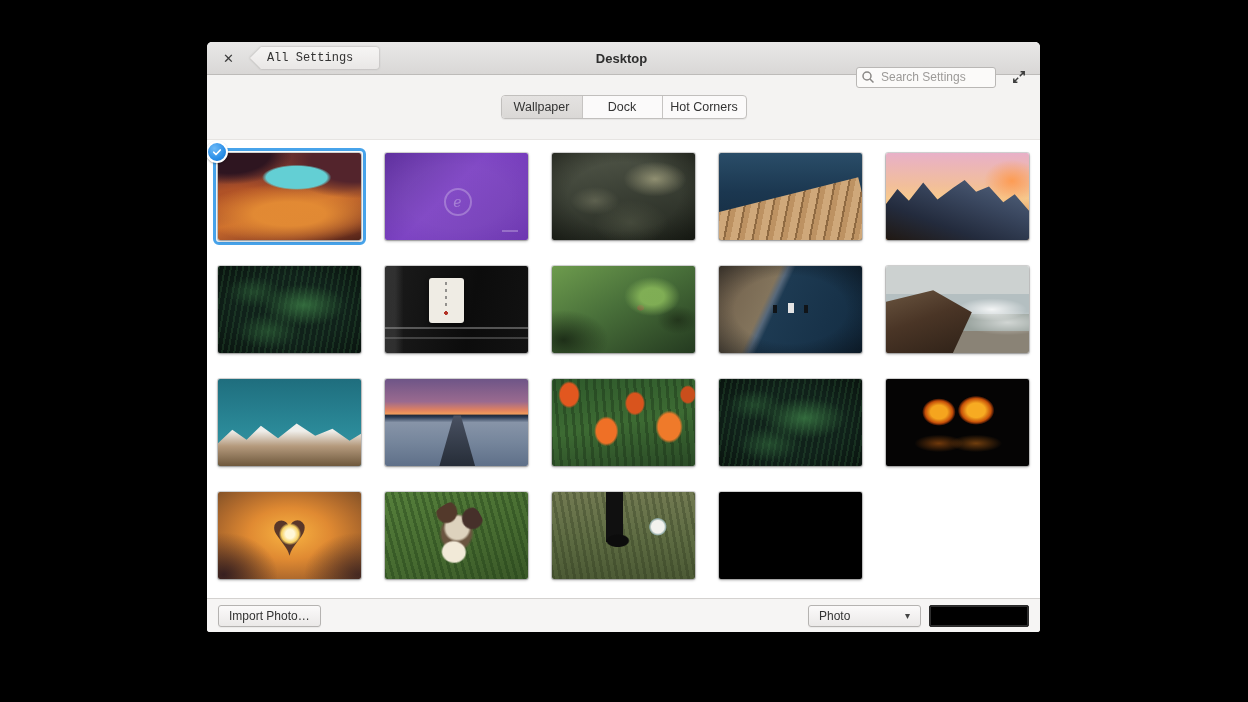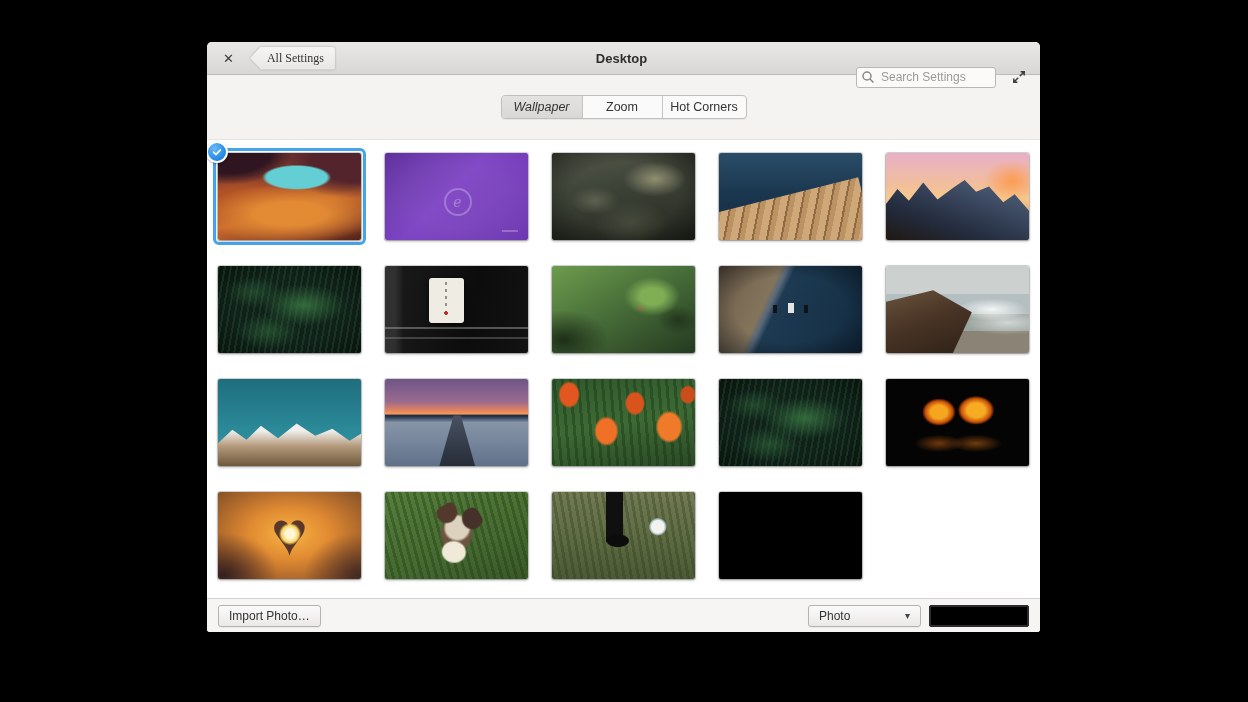--- a/index.html
+++ b/index.html
@@ -13,42 +13,42 @@
 
   
   .headerbar { height:33px; flex:0 0 33px; background:linear-gradient(#e9e8e7,#d9d7d6);
                border-bottom:1px solid #bdbbb9; display:flex; align-items:center; position:relative;
                padding:0 12px; }
   .close-btn { font-size:13px; font-weight:bold; color:#3a3a3a; cursor:default; line-height:1;
                padding:2px 4px; }
   .back-wrap { margin-left:12px; filter:drop-shadow(0 0 1px #a8a6a4); }
   .back-btn { clip-path:polygon(11px 0, 100% 0, 100% 100%, 11px 100%, 0 50%);
               background:linear-gradient(#f6f5f4,#e9e7e6); border:none;
-              padding:4px 11px 4px 17px; font-size:12px; color:#333; border-radius:3px;
-              font-family:Liberation Serif, serif; }
+              padding:4px 26px 4px 17px; font-size:12px; color:#333; border-radius:3px;
+              font-family:Liberation Mono, monospace; }
   .hb-title { position:absolute; left:0; right:4px; text-align:center; font-size:13px;
               font-weight:bold; color:#2e2e2e; pointer-events:none; }
   .hb-right { margin-left:auto; display:flex; align-items:center; gap:14px; z-index:2;margin-top:38px; }
   .search-entry { position:relative; }
   .search-entry input { width:140px; height:21px; border:1px solid #b9b7b5; border-radius:3px;
               background:#fbfaf9; padding:0 6px 0 24px; font-size:12px; color:#555;
               font-family:inherit; }
   .search-entry input::placeholder { color:#9c9a98; }
   .search-entry svg { position:absolute; left:5px; top:3px; }
   .resize-btn { background:none; border:none; padding:2px; display:flex; }
 
   
   .tab-band { height:65px; flex:0 0 65px; background:#f4f3f2; border-bottom:1px solid #e6e4e2;
               display:flex; align-items:center; justify-content:center; }
   .segmented { display:flex; border:1px solid #c1bfbd; border-radius:4px; overflow:hidden;
                background:#fbfafa; box-shadow:0 1px 1px rgba(0,0,0,.06); }
   .segmented button { border:none; background:transparent; font-size:12.5px; color:#333;
                padding:4px 0; width:80px; font-family:inherit; }
   .segmented button + button { border-left:1px solid #c6c4c2; }
-  .segmented button.active { background:linear-gradient(#e4e2e1,#dad8d6);font-style:italic; }
+  .segmented button.active { background:linear-gradient(#e4e2e1,#dad8d6); }
   .segmented button:last-child { width:84px; }
 
   
   .grid-area { flex:1 1 auto; background:#fff; padding:13px 0 0 11px; overflow:hidden; }
   .grid { display:grid; grid-template-columns:repeat(5,143px); gap:26px 24px; }
   .thumb { position:relative; width:143px; height:87px; }
   .thumb .img { position:absolute; inset:0; border-radius:2px; overflow:hidden;
                 box-shadow:0 1px 3px rgba(0,0,0,.38), 0 0 0 1px rgba(0,0,0,.14); }
   .thumb .img::before,.thumb .img::after { content:""; position:absolute; }
   .thumb.selected::before { content:""; position:absolute; inset:-5px;
@@ -234,21 +234,21 @@
         <svg width="14" height="14" viewBox="0 0 14 14">
           <path d="M8.6 1.8h3.6v3.6 M12.2 1.8 L7.8 6.2 M5.4 12.2H1.8V8.6 M1.8 12.2 L6.2 7.8" fill="none" stroke="#3d3d3d" stroke-width="1.5"></path>
         </svg>
       </button>
     </div>
   </div>
 
   <div class="tab-band">
     <div class="segmented">
       <button class="active">Wallpaper</button>
-      <button>Zoom</button>
+      <button>Dock</button>
       <button>Hot Corners</button>
     </div>
   </div>
 
   <div class="grid-area">
     <div class="grid" id="wallpaper-grid">
         <figure class="thumb wp-canyon selected">
     <div class="img"></div>
     <span class="badge" style="display: flex;">
       <svg width="12" height="12" viewBox="0 0 24 24">

